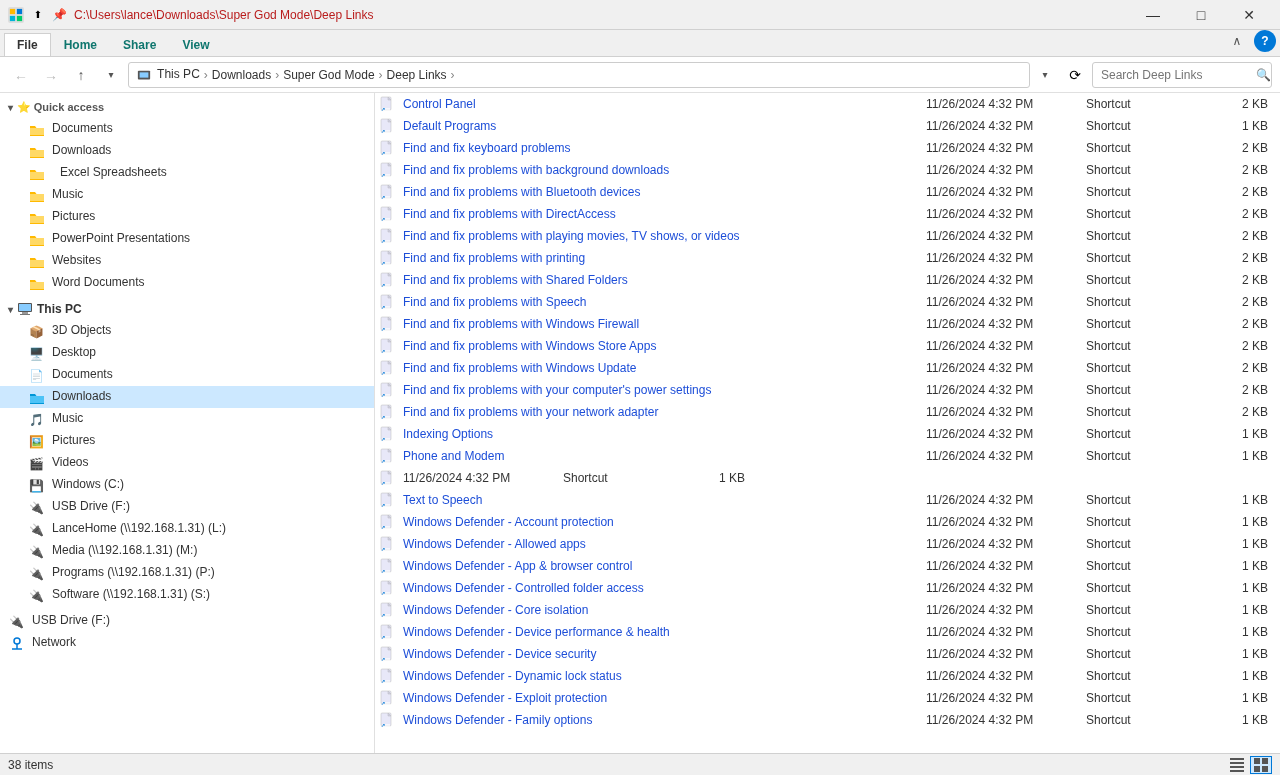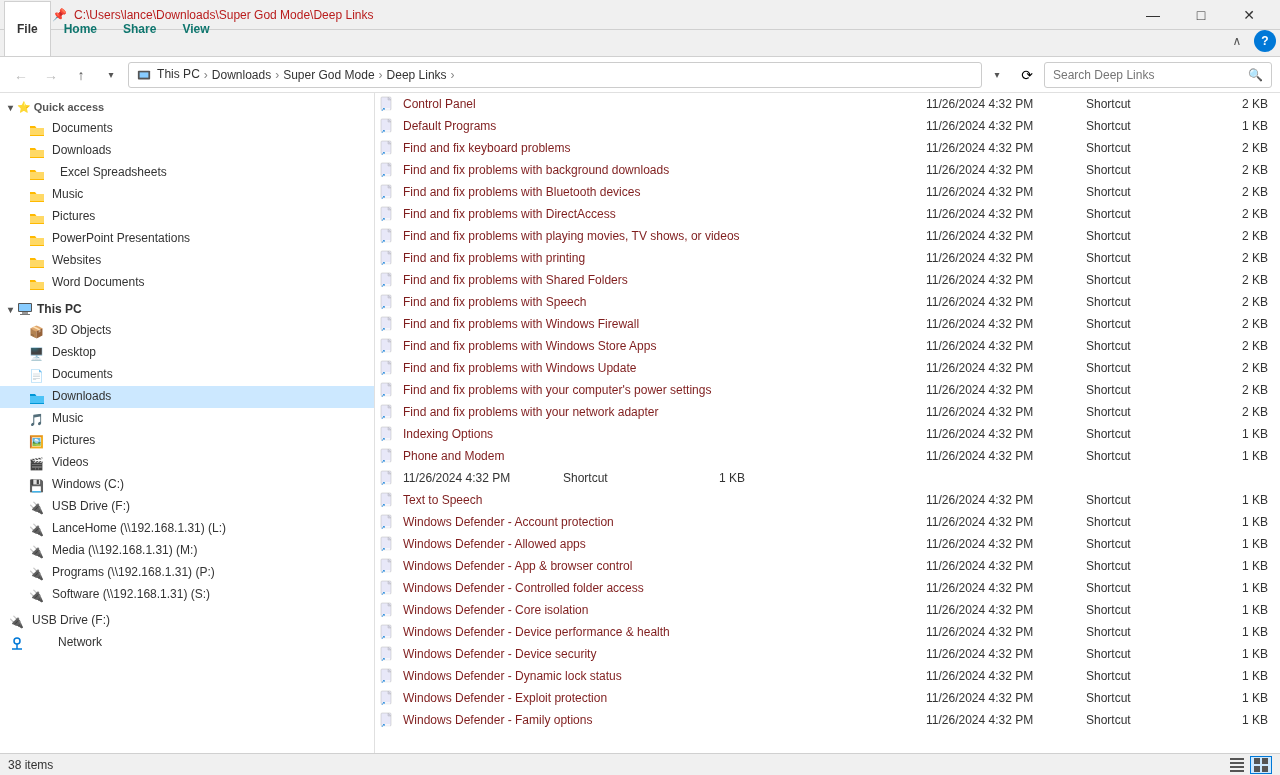--- a/index.html
+++ b/index.html
@@ -9,33 +9,33 @@
     .title-bar { height: 30px; background: #f0f0f0; display: flex; align-items: center; padding: 0 8px; border-bottom: 1px solid #d0d0d0; justify-content: space-between; }
     .title-bar-left { display: flex; align-items: center; gap: 6px; }
     .title-bar-icon { width: 16px; height: 16px; background: #ddd; border-radius: 2px; display: flex; align-items: center; justify-content: center; font-size: 10px; }
     .title-bar-title { font-size: 12px; color: #b91c1c; }
     .title-bar-controls { display: flex; gap: 2px; }
     .title-btn { width: 46px; height: 30px; border: none; background: transparent; cursor: pointer; display: flex; align-items: center; justify-content: center; font-size: 14px; color: #333; }
 
     
     .ribbon { background: #f0f0f0; border-bottom: 1px solid #d0d0d0; }
     .ribbon-tabs { display: flex; align-items: flex-end; padding: 0 4px; height: 26px; }
-    .ribbon-tab { padding: 20px 12px; font-size: 12px; cursor: pointer; border: 1px solid transparent; border-bottom: none; background: transparent; }
+    .ribbon-tab { padding: 4px 12px; font-size: 12px; cursor: pointer; border: 1px solid transparent; border-bottom: none; background: transparent; }
     .ribbon-tab.active { background: white; border-color: #d0d0d0; color: #333; font-weight: 600; }
     .ribbon-tab:not(.active) { color: #0f766e; font-weight: bold; }
 
     
     .nav-bar { height: 36px; background: white; border-bottom: 1px solid #e0e0e0; display: flex; align-items: center; padding: 0 8px; gap: 4px; }
     .nav-btn { width: 26px; height: 26px; border: 1px solid transparent; background: transparent; cursor: pointer; display: flex; align-items: center; justify-content: center; font-size: 14px; border-radius: 3px; color: #555; }
     .nav-btn.disabled { color: #bbb; cursor: default; }
     .breadcrumb-bar { flex: 1; height: 26px; border: 1px solid #ccc; border-radius: 3px; display: flex; align-items: center; padding: 0 8px; background: white; font-size: 12px; color: #333; cursor: text; }
     .breadcrumb-bar .sep { margin: 0 4px; color: #888; }
     .breadcrumb-item { cursor: pointer; color: #333; }
     .refresh-btn { width: 26px; height: 26px; border: 1px solid transparent; background: transparent; cursor: pointer; display: flex; align-items: center; justify-content: center; font-size: 14px; border-radius: 3px; }
-    .search-box { width: 228px; height: 26px; border: 1px solid #ccc; border-radius: 3px; display: flex; align-items: center; padding: 0 8px; background: white; }
+    .search-box { width: 180px; height: 26px; border: 1px solid #ccc; border-radius: 3px; display: flex; align-items: center; padding: 0 8px; background: white; }
     .search-box input { border: none; outline: none; font-size: 12px; flex: 1; background: transparent; color: #999; }
     .search-icon { color: #666; font-size: 12px; }
 
     
     .main-area { display: flex; flex: 1; overflow: hidden; }
 
     
     .sidebar { width: 375px; background: white; border-right: 1px solid #e0e0e0; overflow-y: auto; padding: 4px 0; flex-shrink: 0; }
     .sidebar-item { display: flex; padding: 3px 8px; cursor: pointer; font-size: 12px; color: #333; height: 22px; }
     .sidebar-item.active { background: #cce8ff; }
@@ -49,21 +49,21 @@
     .file-list-header { display: flex; align-items: center; height: 22px; border-bottom: 1px solid #e0e0e0; background: #f5f5f5; padding: 0 4px; flex-shrink: 0; }
     .col-header { font-size: 12px; color: #333; padding: 0 8px; cursor: pointer; display: flex; align-items: center; height: 100%; border-right: 1px solid #e0e0e0; user-select: none; }
     .col-name { flex: 1; min-width: 200px; }
     .col-date { width: 160px; }
     .col-type { width: 110px; }
     .col-size { width: 80px; }
     .col-header .sort-arrow { margin-left: 4px; font-size: 8px; }
     .file-list { flex: 1; overflow-y: scroll; }
     .file-row { display: flex; align-items: center; height: 22px; padding: 0 4px; cursor: pointer; border-bottom: 1px solid transparent; }
     .file-row .file-icon { width: 18px; height: 18px; margin-right: 6px; flex-shrink: 0; font-size: 14px; display: flex; align-items: center; justify-content: center; }
-    .file-row .file-name { flex: 1; min-width: 200px; font-size: 12px; color: #7f1d1d; overflow: hidden; text-overflow: ellipsis; white-space: nowrap; }
+    .file-row .file-name { flex: 1; min-width: 200px; font-size: 12px; color: #1d4ed8; overflow: hidden; text-overflow: ellipsis; white-space: nowrap; }
     .file-row .file-date { width: 160px; font-size: 12px; color: #333; }
     .file-row .file-type { width: 110px; font-size: 12px; color: #333; }
     .file-row .file-size { width: 80px; font-size: 12px; color: #333; text-align: right; padding-right: 8px; }
 
     
     .status-bar { height: 22px; background: #f0f0f0; border-top: 1px solid #d0d0d0; display: flex; align-items: center; padding: 0 8px; justify-content: space-between; }
     .status-text { font-size: 12px; color: #333; }
     .view-btns { display: flex; gap: 2px; }
     .view-btn { width: 22px; height: 18px; border: 1px solid transparent; background: transparent; cursor: pointer; display: flex; align-items: center; justify-content: center; font-size: 12px; }
     .view-btn.active { background: #cce8ff; border-color: #0078d7; }
@@ -291,21 +291,21 @@
     <div class="sidebar-item" style="padding-left:28px;">
       <span class="item-icon" style="font-size:12px;">🔌</span>
       <span class="item-label">Software (\\192.168.1.31) (S:)</span>
     </div>
 
     <div class="sidebar-item" style="margin-top:4px; padding-left:8px;">
       <span class="item-icon" style="font-size:12px;">🔌</span>
       <span class="item-label">USB Drive (F:)</span>
     </div>
 
-    <div class="sidebar-item" style="padding-left:8px;gap:26px;">
+    <div class="sidebar-item" style="padding-left:8px;">
       <span class="item-icon" style="font-size:12px;">
         <svg width="16" height="14" viewBox="0 0 16 14">
             <circle cx="8" cy="4" r="3" fill="none" stroke="#0078d7" stroke-width="1.5"></circle>
             <line x1="8" y1="7" x2="8" y2="12" stroke="#0078d7" stroke-width="1.5"></line>
             <line x1="3" y1="12" x2="13" y2="12" stroke="#0078d7" stroke-width="1.5"></line>
           </svg>
       </span>
       <span class="item-label">Network</span>
     </div>
   </div>

